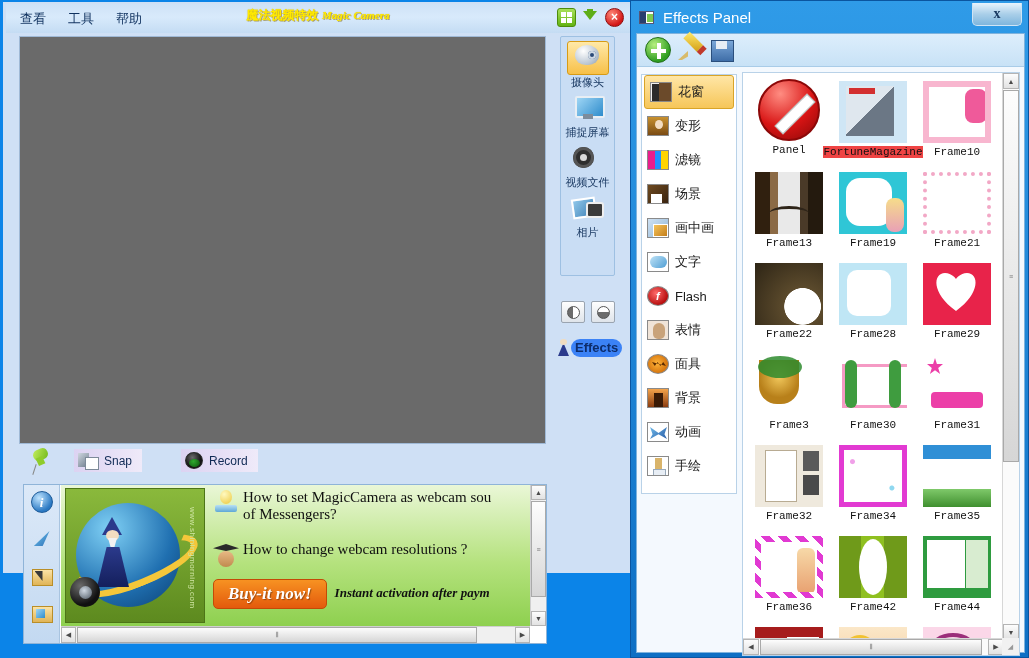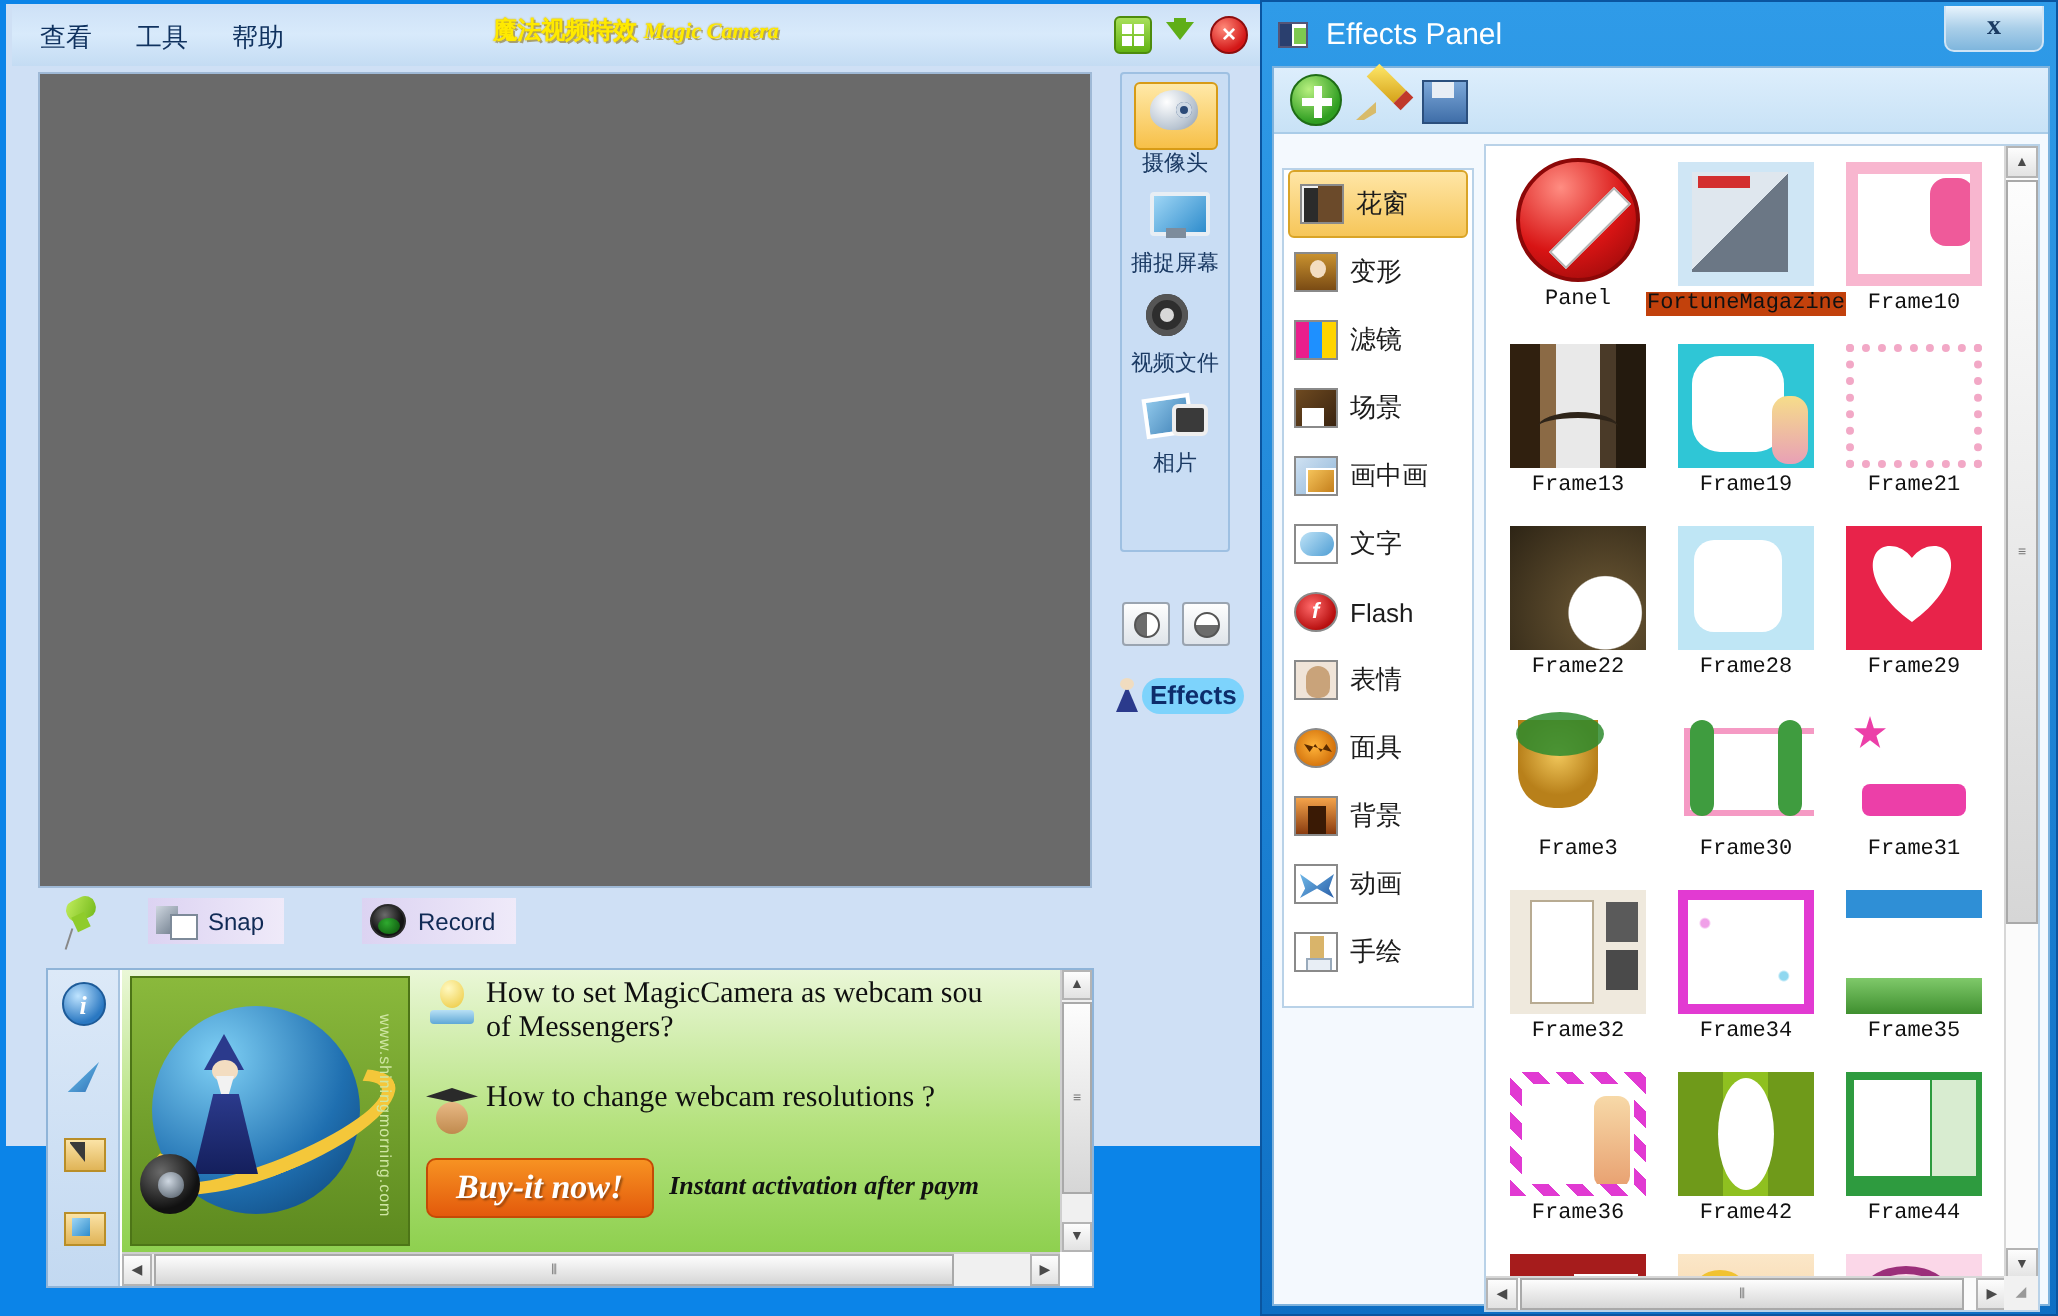--- a/index.html
+++ b/index.html
@@ -106,21 +106,21 @@
   #effects-btn {
     position:absolute; left:551px; top:336px; width:72px; height:19px;
     display:flex; align-items:center; cursor:pointer;
   }
   #effects-btn .wiz {
     width:19px;height:19px;position:relative;flex:0 0 19px;
   }
   #effects-btn .wiz:before{content:"";position:absolute;left:4px;top:5px;width:11px;height:13px;background:#2b3a8c;clip-path:polygon(50% 0,100% 100%,0 100%);}
   #effects-btn .wiz:after{content:"";position:absolute;left:6px;top:1px;width:7px;height:6px;border-radius:50%;background:#f0dcc0;}
   #effects-btn .lbl {
-    background:#7dd3fc; color:#0d2d6b; font-size:13px; font-weight:bold;
+    background:#3b82f6; color:#0d2d6b; font-size:13px; font-weight:bold;
     padding:0 4px; border-radius:9px; line-height:18px; margin-left:-2px;
   }
 
   
   #action-bar { position:absolute; left:3px; top:443px; width:624px; height:34px; }
   #pin-icon { position:absolute; left:22px; top:3px; width:26px; height:28px; }
   #pin-icon .head{position:absolute;left:5px;top:1px;width:15px;height:11px;border-radius:5px;background:linear-gradient(135deg,#c3ee5e,#71b818);transform:rotate(-25deg);}
   #pin-icon .neck{position:absolute;left:9px;top:9px;width:7px;height:8px;background:#8fcc2a;transform:rotate(-25deg);}
   #pin-icon .pin{position:absolute;left:6px;top:16px;width:1px;height:11px;background:#888;transform:rotate(18deg);}
 
@@ -260,21 +260,21 @@
   .tb-icon { width:26px;height:26px;position:relative;cursor:pointer; }
   .ti-add { border-radius:50%; background:radial-gradient(circle at 35% 28%,#b7f07f,#2f9e21 70%); border:1px solid #1f6d16; }
   .ti-add:after{content:"";position:absolute;left:5px;top:11px;width:15px;height:4px;background:#fff;box-shadow:0 0 0 0 #fff;}
   .ti-add:before{content:"";position:absolute;left:11px;top:5px;width:4px;height:16px;background:#fff;z-index:1;}
   .ti-edit:before{content:"";position:absolute;left:1px;top:14px;width:10px;height:9px;background:#d8bb6a;clip-path:polygon(0 100%,100% 0,100% 60%,40% 100%);}
   .ti-edit:after{content:"";position:absolute;left:6px;top:2px;width:19px;height:9px;background:linear-gradient(135deg,#ffe96a,#d4a017);transform:rotate(45deg);border-right:5px solid #c0392b;}
   .ti-save:before{content:"";position:absolute;left:2px;top:3px;width:21px;height:20px;background:linear-gradient(to bottom,#7ba7d8,#3f6ea8);border:1px solid #2b4f7d;}
   .ti-save:after{content:"";position:absolute;left:7px;top:4px;width:11px;height:8px;background:#e8eef5;}
 
   #ep-cats {
-    position:absolute; left:4px; top:50px; width:96px; height:420px;
+    position:absolute; left:4px; top:40px; width:96px; height:420px;
     background:#fff; border:1px solid #b9d2e8;
     overflow:hidden;
   }
   .cat-item {
     display:flex; align-items:center; gap:6px; height:34px; padding-left:5px; cursor:pointer;
   }
   .cat-item.active {
     background:linear-gradient(to bottom,#ffe6a6,#f6c659);
     border:1px solid #d9a427; border-radius:3px; margin:0 2px;
   }
@@ -315,21 +315,21 @@
   }
   .fx-cell {
     width:84px; height:90px; display:flex; flex-direction:column;
     align-items:center; justify-content:flex-start; cursor:pointer; margin-bottom:1px;
   }
   .fx-thumb { width:68px; height:62px; margin-top:2px; position:relative; overflow:hidden; }
   .fx-label {
     font-family:"Liberation Mono","DejaVu Sans Mono",monospace;
     font-size:11px; color:#111; margin-top:3px; white-space:nowrap;
   }
-  .fx-cell.selected .fx-label { background:#c2410c; }
+  .fx-cell.selected .fx-label { background:#ef4444; }
 
   
   .t-clear{width:62px;height:62px;border-radius:50%;margin:0 auto;
     background:radial-gradient(circle at 35% 22%,#ff8d82,#d81414 55%,#8c0808);
     border:2px solid #8c0808;}
   .t-clear:after{content:"";position:absolute;left:12px;top:27px;width:44px;height:10px;background:#fff;border:1px solid #b5b5b5;transform:rotate(-45deg);}
   .t-mag{background:#cfe6f5;}
   .t-mag:after{content:"";position:absolute;left:7px;top:5px;width:48px;height:50px;background:linear-gradient(135deg,#dfe7ee 0 50%,#6b7785 50% 100%);}
   .t-mag:before{content:"";position:absolute;left:10px;top:7px;width:26px;height:6px;background:#d32f2f;z-index:2;}
   .t-f10{background:#fff;border:6px solid #f8b6cf;}

